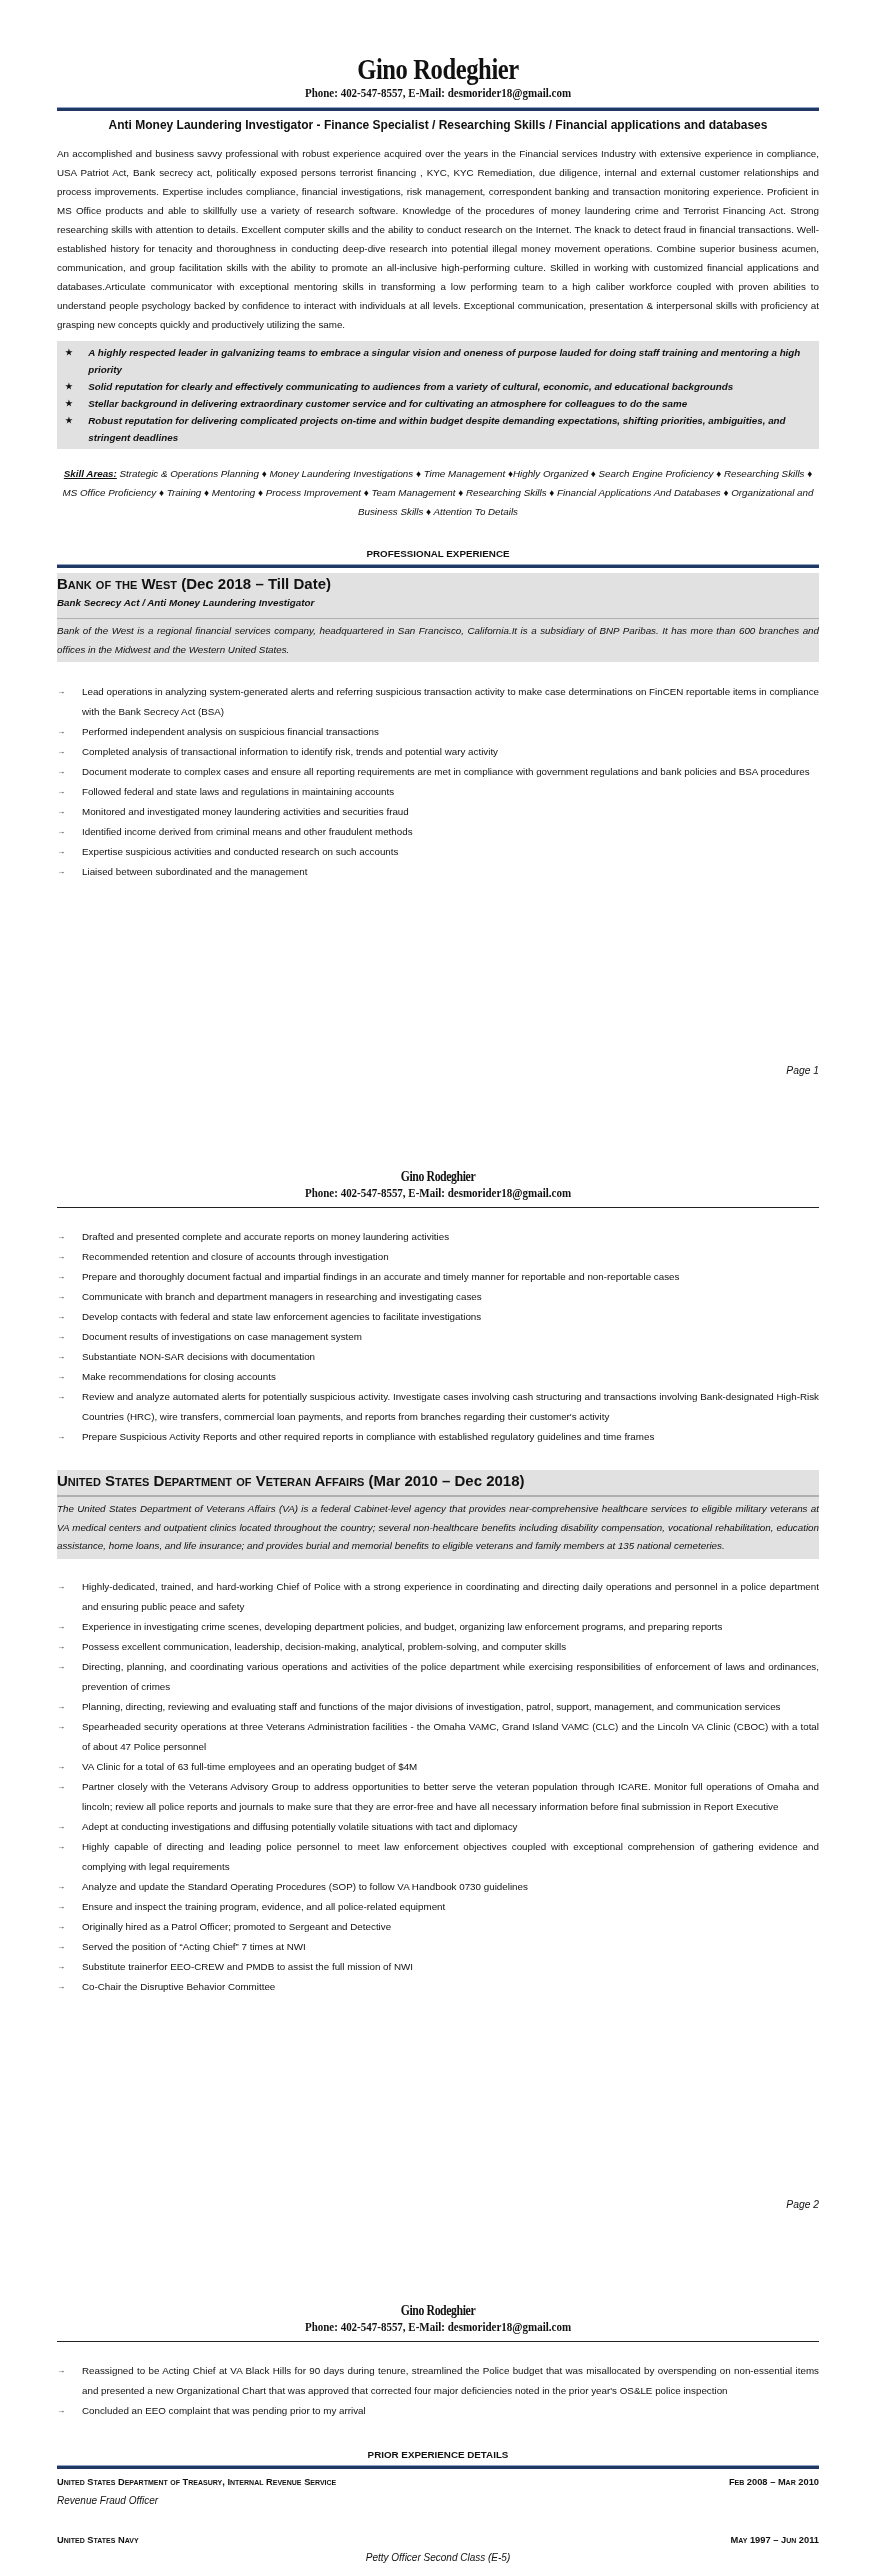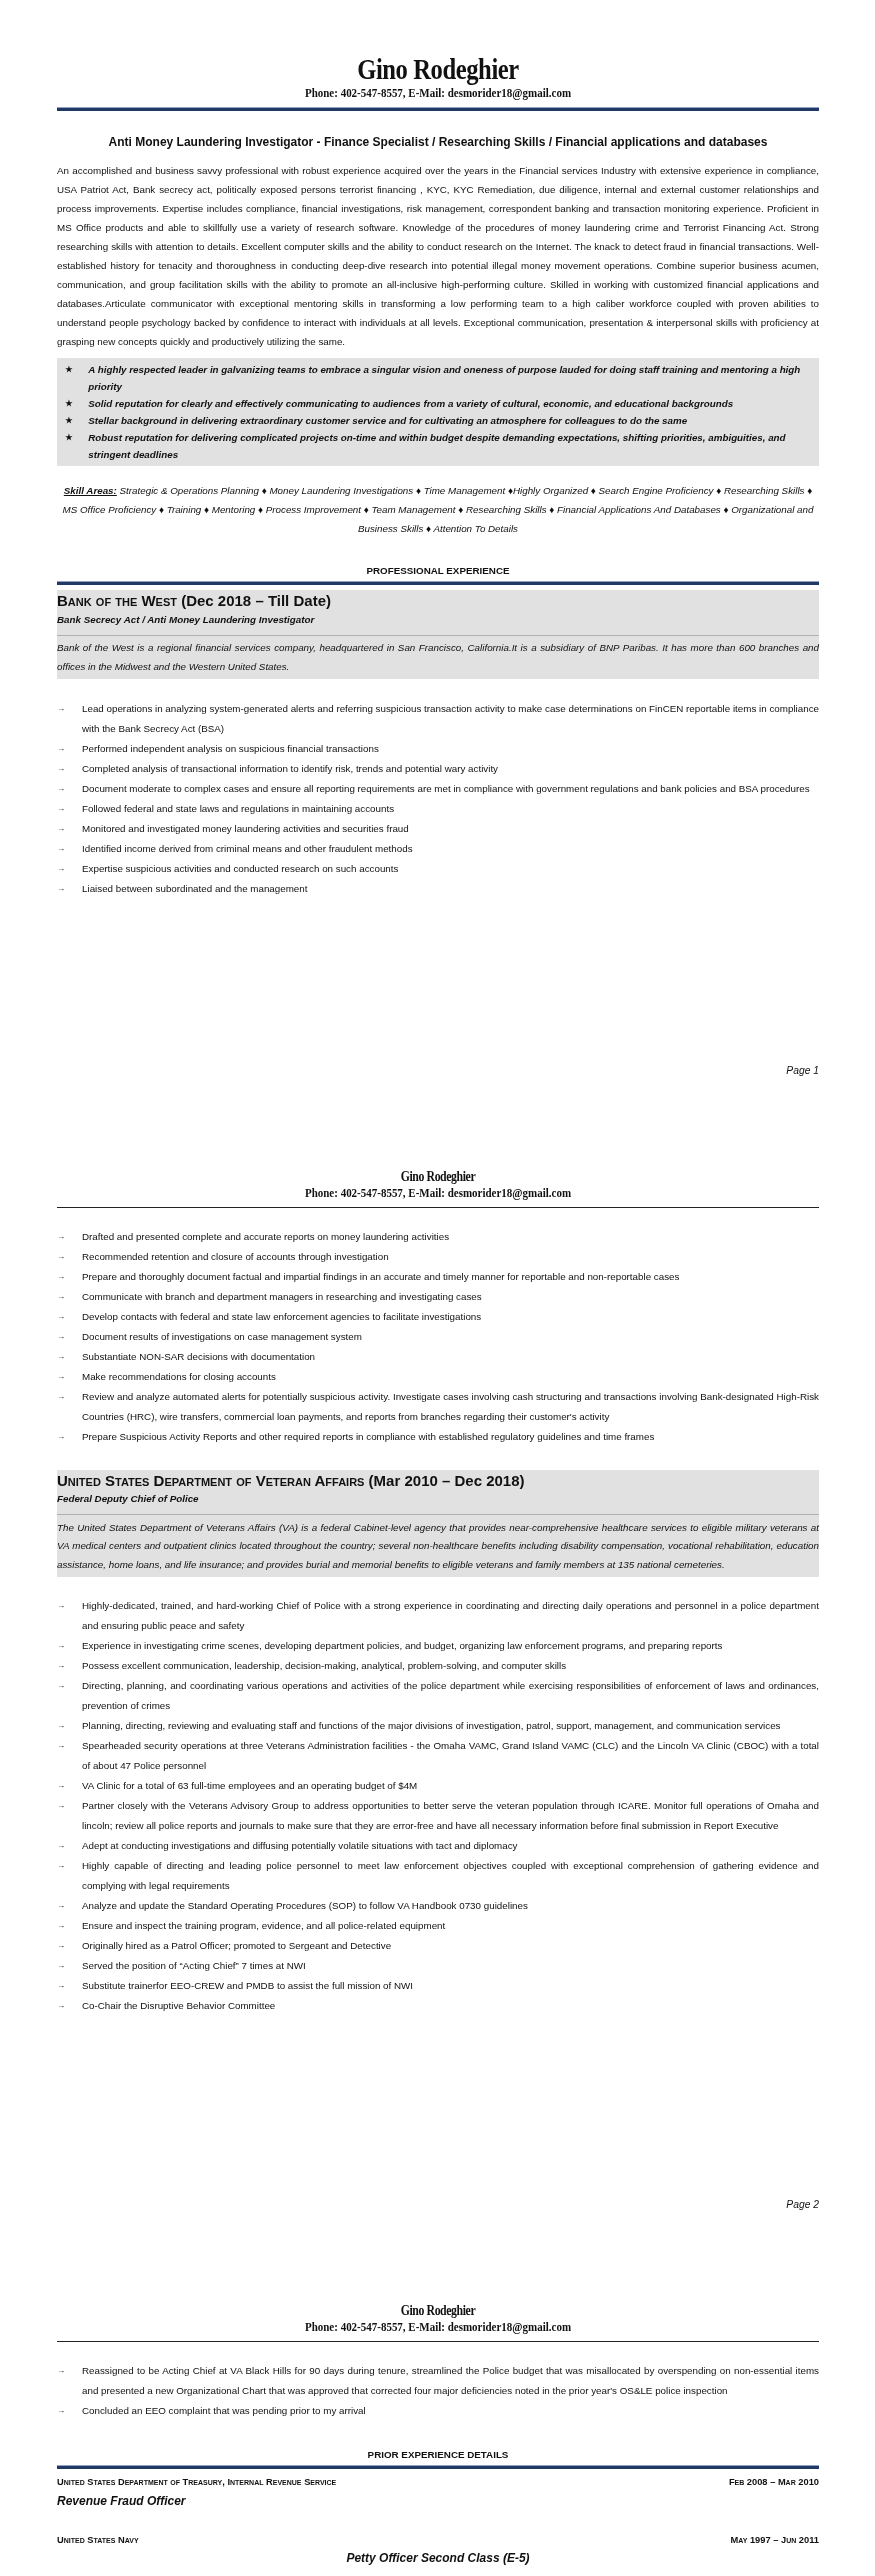--- a/index.html
+++ b/index.html
@@ -38,31 +38,31 @@
 
   .arrow-list { margin: 0; padding: 0; list-style: none; }
   .arrow-item { display: flex; font-size: 9.8px; line-height: 20px; text-align: justify; }
   .arrow-item .glyph { width: 25px; flex: none; font-size: 8.2px; }
   .arrow-item .txt { flex: 1; }
 
   .page-num { position: absolute; right: 57px; font-style: italic; font-size: 10.3px; }
 
   .prior-row { display: flex; justify-content: space-between; font-weight: bold; font-size: 9.3px;
                line-height: 18.5px; font-variant: small-caps; }
-  .prior-title { font-weight: bold; font-style: italic; font-size: 12px; line-height: 18.5px; }
+  .prior-title { font-weight: normal; font-style: italic; font-size: 10px; line-height: 18.5px; }
 </style>
 </head>
 <body>
 
 <div class="page" style="top:0;">
   <div class="content" style="top:52px;">
     <div class="name big">Gino Rodeghier</div>
     <div class="contact">Phone: 402-547-8557, E-Mail: desmorider18@gmail.com</div>
     <div class="rule-navy" style="margin-top:5.2px;"></div>
-    <div class="headline" style="margin-top:21px;">Anti Money Laundering Investigator - Finance Specialist / Researching Skills / Financial applications and databases</div>
+    <div class="headline" style="margin-top:4px;">Anti Money Laundering Investigator - Finance Specialist / Researching Skills / Financial applications and databases</div>
     <div class="summary" style="margin-top:7.2px;">An accomplished and business savvy professional with robust experience acquired over the years in the Financial services Industry with extensive experience in compliance, USA Patriot Act, Bank secrecy act, politically exposed persons terrorist financing , KYC, KYC Remediation, due diligence, internal and external customer relationships and process improvements. Expertise includes compliance, financial investigations, risk management, correspondent banking and transaction monitoring experience. Proficient in MS Office products and able to skillfully use a variety of research software. Knowledge of the procedures of money laundering crime and Terrorist Financing Act. Strong researching skills with attention to details. Excellent computer skills and the ability to conduct research on the Internet. The knack to detect fraud in financial transactions. Well-established history for tenacity and thoroughness in conducting deep-dive research into potential illegal money movement operations. Combine superior business acumen, communication, and group facilitation skills with the ability to promote an all-inclusive high-performing culture. Skilled in working with customized financial applications and databases.Articulate communicator with exceptional mentoring skills in transforming a low performing team to a high caliber workforce coupled with proven abilities to understand people psychology backed by confidence to interact with individuals at all levels. Exceptional communication, presentation &amp; interpersonal skills with proficiency at grasping new concepts quickly and productively utilizing the same.</div>
 
     <div class="star-box" style="margin-top:7.2px;">
       <div class="star-item">
         <span class="glyph">★</span>
         <span>A highly respected leader in galvanizing teams to embrace a singular vision and oneness of purpose lauded for doing staff training and mentoring a high priority</span>
       </div>
       <div class="star-item">
         <span class="glyph">★</span>
         <span>Solid reputation for clearly and effectively communicating to audiences from a variety of cultural, economic, and educational backgrounds</span>
@@ -177,21 +177,20 @@
           <span class="txt">Review and analyze automated alerts for potentially suspicious activity. Investigate cases involving cash structuring and transactions involving Bank-designated High-Risk Countries (HRC), wire transfers, commercial loan payments, and reports from branches regarding their customer's activity</span>
         </li>
       <li class="arrow-item">
           <span class="glyph">→</span>
           <span class="txt">Prepare Suspicious Activity Reports and other required reports in compliance with established regulatory guidelines and time frames</span>
         </li>
     </ul>
 
     <div class="emp-box" style="margin-top:23px;">
       <div class="emp-name"><span>United States Department of Veteran Affairs</span><span class="dates"> (Mar 2010 – Dec 2018)</span></div>
-      <div class="emp-title">Federal Deputy Chief of Police</div>
       <div class="rule-gray" style="margin:5.2px 0 0 0; height:1.5px;"></div>
       <div class="emp-desc">The United States Department of Veterans Affairs (VA) is a federal Cabinet-level agency that provides near-comprehensive healthcare services to eligible military veterans at VA medical centers and outpatient clinics located throughout the country; several non-healthcare benefits including disability compensation, vocational rehabilitation, education assistance, home loans, and life insurance; and provides burial and memorial benefits to eligible veterans and family members at 135 national cemeteries.</div>
     </div>
 
     <ul class="arrow-list" style="margin-top:18.5px;">
       <li class="arrow-item">
           <span class="glyph">→</span>
           <span class="txt">Highly-dedicated, trained, and hard-working Chief of Police with a strong experience in coordinating and directing daily operations and personnel in a police department and ensuring public peace and safety</span>
         </li>
       <li class="arrow-item">

